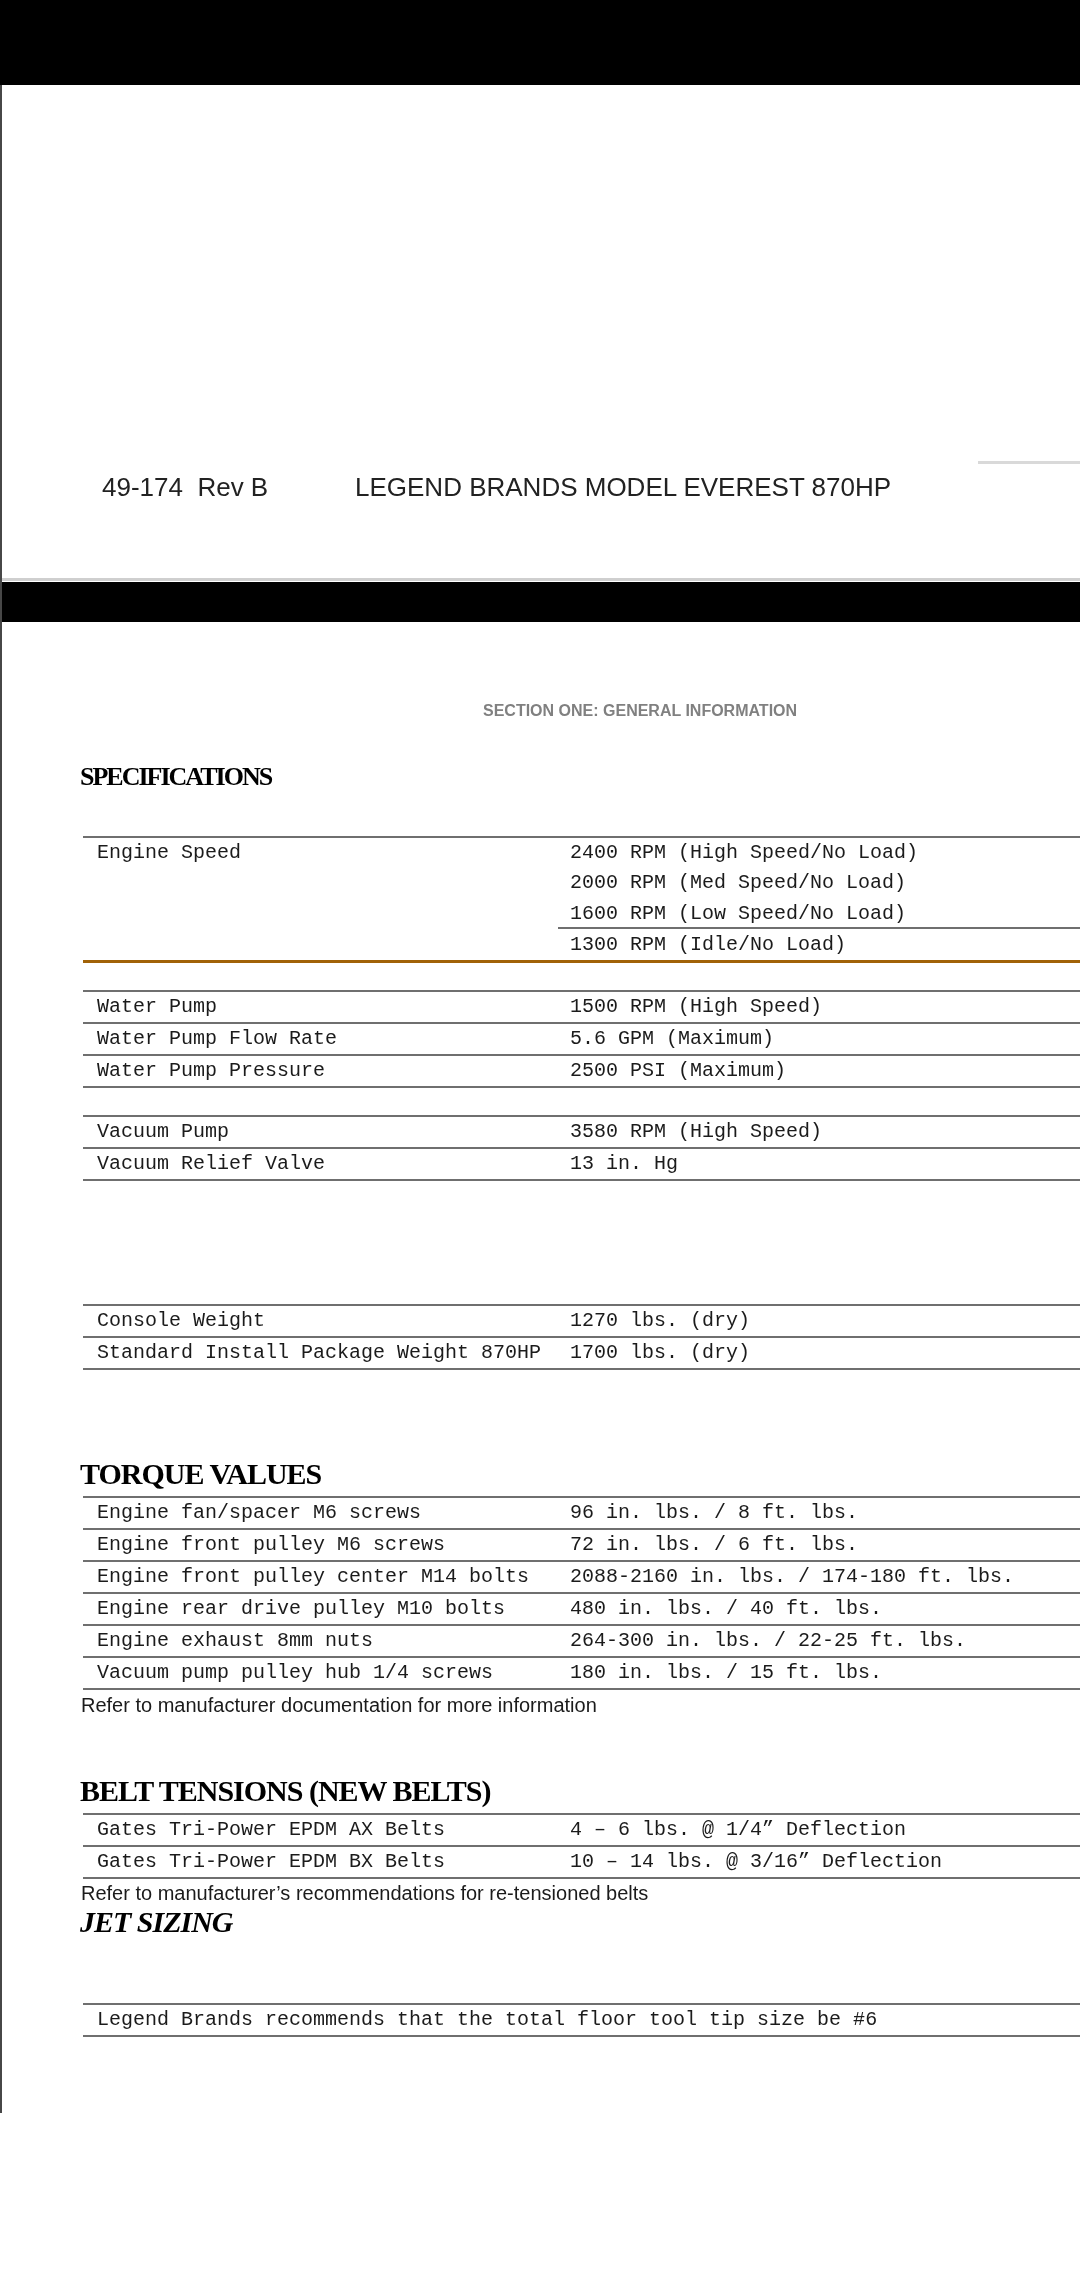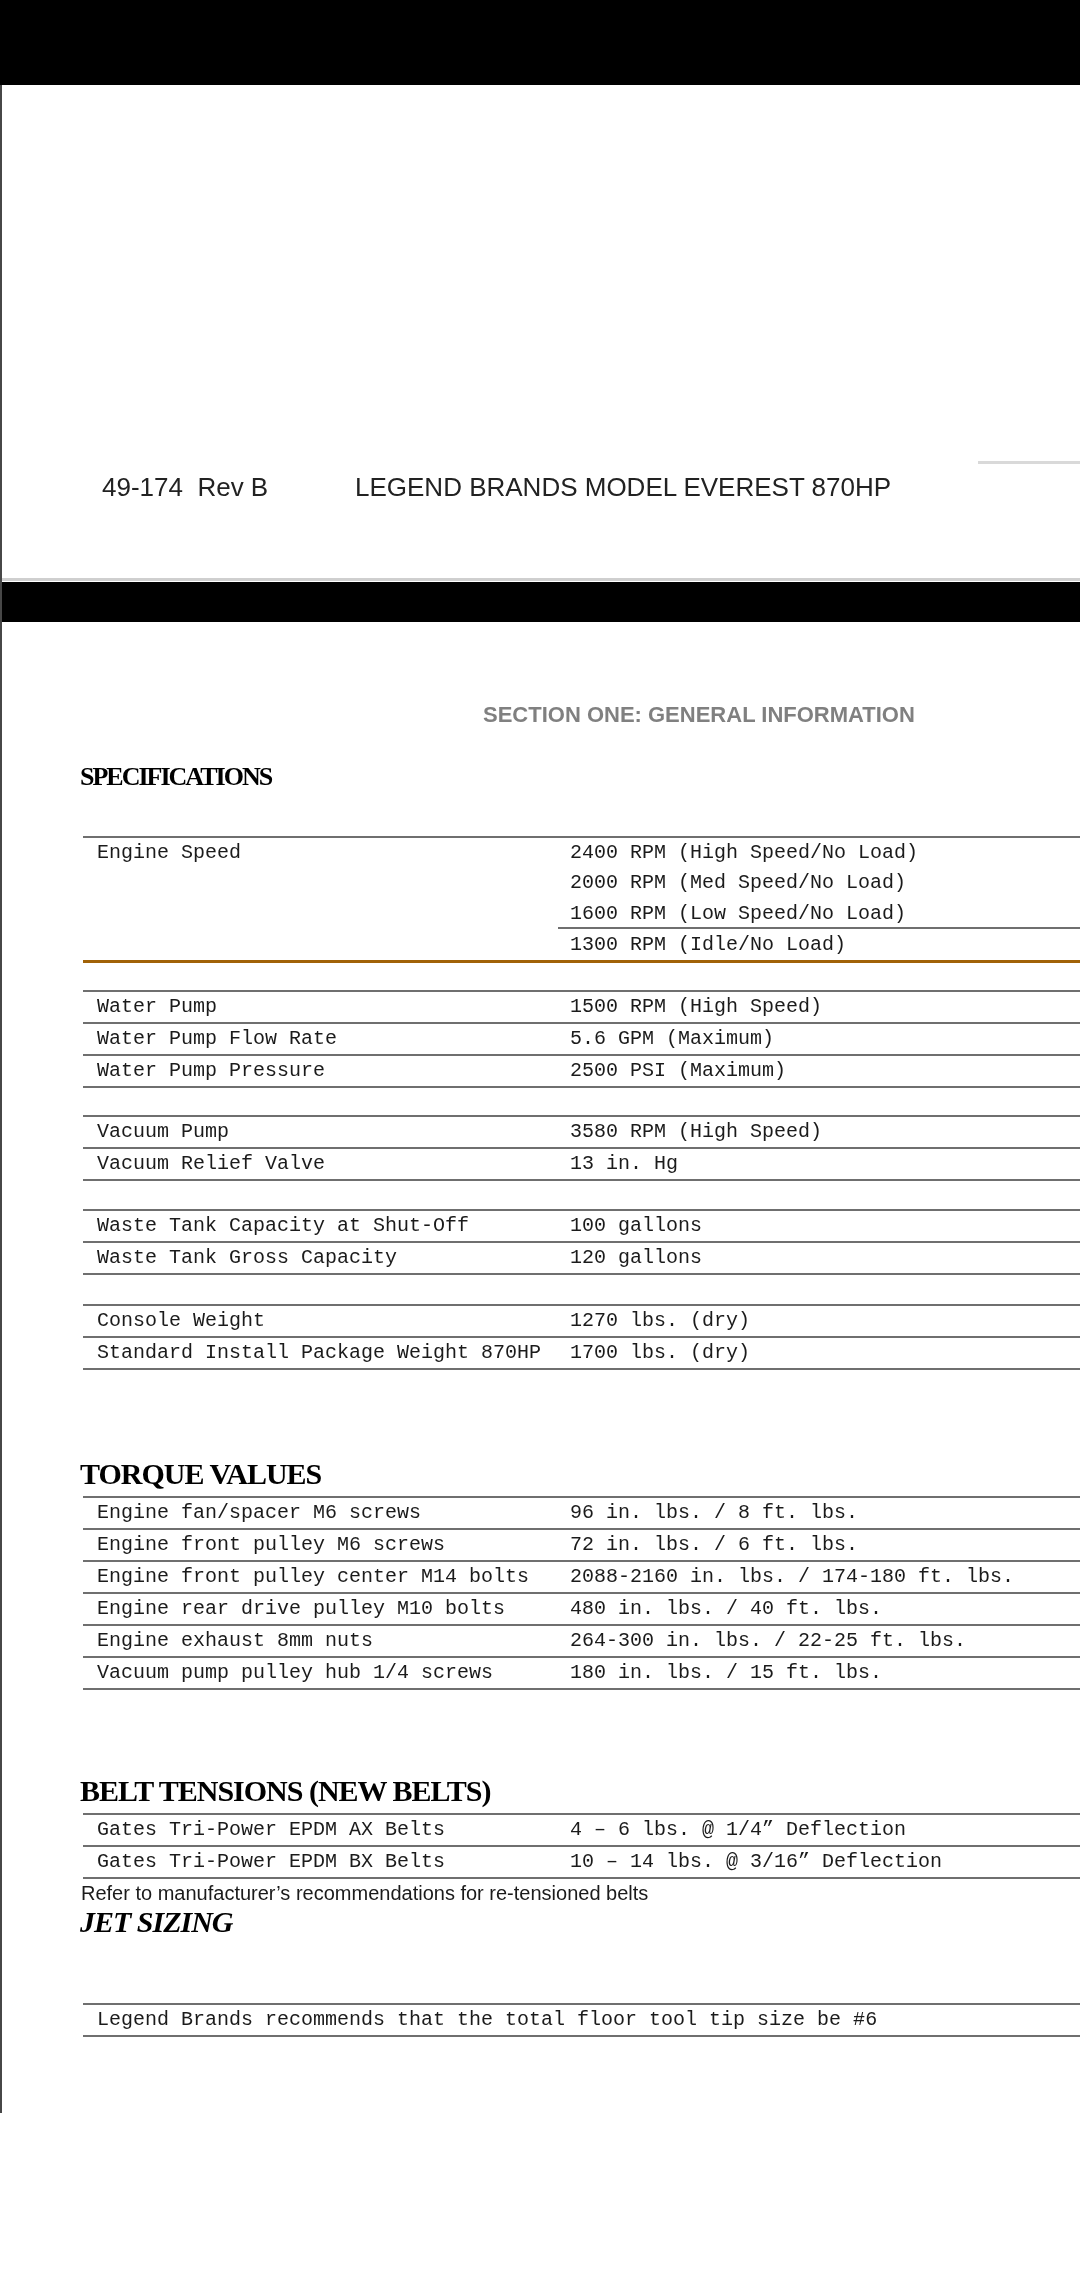--- a/index.html
+++ b/index.html
@@ -11,21 +11,21 @@
   .topbar{position:absolute;left:0;top:0;width:1080px;height:85px;background:#000;}
   .sepbar{position:absolute;left:0;top:582px;width:1080px;height:40px;background:#000;}
   .page-edge-top{position:absolute;left:0;top:578px;width:1080px;height:3px;background:#cfcfcf;}
   .left-edge{position:absolute;left:0;top:85px;width:2px;height:2028px;background:#474747;}
   .prev-rule{position:absolute;left:978px;top:461px;width:102px;height:3px;background:#d9d9d9;}
   
   .footer-text{position:absolute;top:472px;font-size:26px;line-height:30px;color:#222;}
   .footer-num{left:102px;white-space:pre;}
   .footer-title{left:355px;}
   
-  .section-header{position:absolute;left:483px;top:702px;font-size:22px;font-weight:bold;color:#808080;letter-spacing:0px;}
+  .section-header{position:absolute;left:483px;top:702px;font-size:16px;font-weight:bold;color:#808080;letter-spacing:0px;}
   
   .h-serif{position:absolute;left:80px;font-family:"Liberation Serif",serif;font-weight:bold;color:#000;white-space:nowrap;}
   .h1{top:757px;font-size:26px;line-height:40px;letter-spacing:-2px;}
   .h2{font-size:30px;line-height:36px;letter-spacing:-1px;}
   #torque-heading{top:1456px;}
   #belts-heading{top:1773px;}
   #jet-heading{top:1904px;font-style:italic;}
   
   .spec-table{position:absolute;left:83px;width:997px;border-top:2px solid #6f6f6f;}
   .spec-table .row{position:relative;height:30px;line-height:30px;border-bottom:2px solid #6f6f6f;font-size:20px;font-family:Liberation Mono, monospace;}
@@ -102,30 +102,20 @@
       <div class="row">
         <span class="lab">Vacuum Pump</span>
         <span class="val">3580 RPM (High Speed)</span>
       </div>
       <div class="row">
         <span class="lab">Vacuum Relief Valve</span>
         <span class="val">13 in. Hg</span>
       </div>
     </div>
 
-  <div class="spec-table" id="waste-table">
-      <div class="row">
-        <span class="lab">Waste Tank Capacity at Shut-Off</span>
-        <span class="val">100 gallons</span>
-      </div>
-      <div class="row">
-        <span class="lab">Waste Tank Gross Capacity</span>
-        <span class="val">120 gallons</span>
-      </div>
-    </div>
 
   <div class="spec-table" id="weight-table">
       <div class="row">
         <span class="lab">Console Weight</span>
         <span class="val">1270 lbs. (dry)</span>
       </div>
       <div class="row">
         <span class="lab">Standard Install Package Weight 870HP</span>
         <span class="val">1700 lbs. (dry)</span>
       </div>
@@ -151,20 +141,21 @@
       </div>
       <div class="row">
         <span class="lab">Engine exhaust 8mm nuts</span>
         <span class="val">264-300 in. lbs. / 22-25 ft. lbs.</span>
       </div>
       <div class="row">
         <span class="lab">Vacuum pump pulley hub 1/4 screws</span>
         <span class="val">180 in. lbs. / 15 ft. lbs.</span>
       </div>
     </div>
+  <div class="note" id="torque-note">Refer to manufacturer documentation for more information</div>
 
   <div class="h-serif h2" id="belts-heading">BELT TENSIONS (NEW BELTS)</div>
   <div class="spec-table" id="belts-table">
       <div class="row">
         <span class="lab">Gates Tri-Power EPDM AX Belts</span>
         <span class="val">4 – 6 lbs. @ 1/4” Deflection</span>
       </div>
       <div class="row">
         <span class="lab">Gates Tri-Power EPDM BX Belts</span>
         <span class="val">10 – 14 lbs. @ 3/16” Deflection</span>

